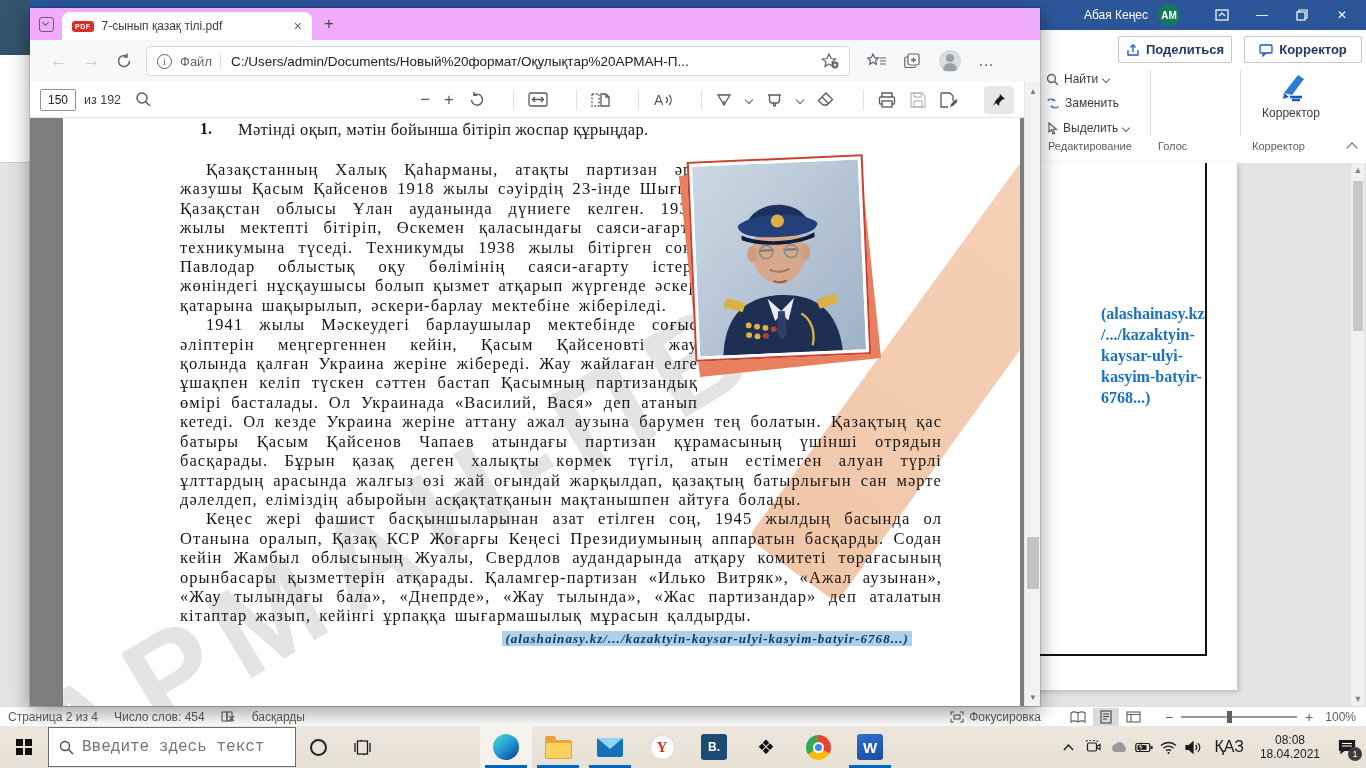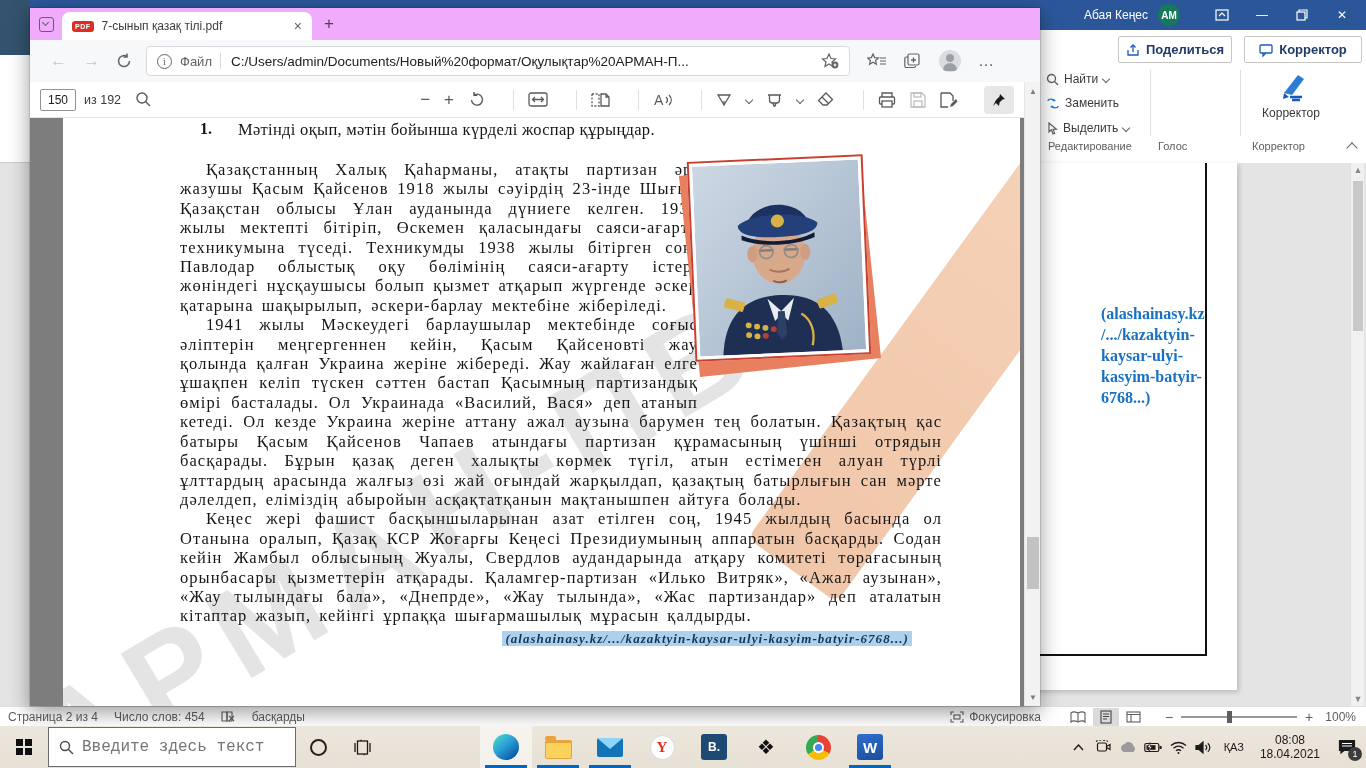--- a/index.html
+++ b/index.html
@@ -110,21 +110,21 @@
   .mail:before{content:"";position:absolute;left:0;top:0;border-left:13px solid transparent;border-right:13px solid transparent;border-top:11px solid #8ed6f8}
   .yandex{width:25px;height:25px;border-radius:50%;background:#fff;border:1px solid #d9d9d9;color:#e52e1f;font-weight:bold;font-family:"Liberation Serif",serif;font-size:15px;display:flex;align-items:center;justify-content:center}
   .bitrix{width:26px;height:26px;border-radius:3px;background:#1d4a73;color:#fff;font-weight:bold;font-size:12px;display:flex;align-items:center;justify-content:center}
   .dropbox{font-size:20px;color:#101010;line-height:1}
   .chrome{width:25px;height:25px;border-radius:50%;background:conic-gradient(#e94335 0 33%,#fbbc05 0 66%,#34a853 0 100%);display:flex;align-items:center;justify-content:center}
   .chrome i{width:11px;height:11px;border-radius:50%;background:#fff;display:flex;align-items:center;justify-content:center}
   .chrome i:before{content:"";width:7px;height:7px;border-radius:50%;background:#4285f4;display:block}
   .wordic{width:26px;height:26px;border-radius:3px;background:linear-gradient(160deg,#2f6fd0,#1a4d9b);color:#fff;font-weight:bold;font-size:15px;display:flex;align-items:center;justify-content:center}
   .tray{margin-left:auto;display:flex;align-items:center;height:42px}
   .tray .t{width:25px;height:42px;display:flex;align-items:center;justify-content:center;color:#1b1b1b}
-  .tray-lang{font-size:11px;color:#1b1b1b;padding:0 8px}
+  .tray-lang{font-size:16px;color:#1b1b1b;padding:0 8px}
   .clock{font-size:12px;color:#1b1b1b;text-align:center;line-height:14px;padding:0 8px}
   .notif{width:38px;height:42px;display:flex;align-items:center;justify-content:center;position:relative}
   .notif .badge{position:absolute;right:4px;bottom:7px;width:14px;height:14px;border-radius:50%;background:#3d3d3d;color:#fff;font-size:9px;display:flex;align-items:center;justify-content:center}
   .left-sliver-top{position:absolute;left:0;top:0;width:30px;height:55px;background:#33536e}
 </style>
 </head>
 <body>
 
 <div class="screen">
 
@@ -434,21 +434,21 @@
       </div>
     </div>
 
     <div class="e-viewer">
       <div class="pdf-page">
         <div class="wm-band"></div>
         <div class="wm-text">АРМАН-ПВ</div>
 
         <div class="instr">
           <b>1.</b>
-          <span>Мәтінді оқып, мәтін бойынша күрделі жоспар құрыңдар.</span>
+          <span>Мәтінді оқып, мәтін бойынша бітіріп жоспар құрыңдар.</span>
         </div>
 
         <div class="body-col">
           <div class="float-spacer"></div>
           <p>Қазақстанның Халық Қаһарманы, атақты партизан әрі жазушы Қасым Қайсенов 1918 жылы сәуірдің 23-інде Шығыс Қазақстан облысы Ұлан ауданында дүниеге келген. 1934 жылы мектепті бітіріп, Өскемен қаласындағы саяси-ағарту техникумына түседі. Техникумды 1938 жылы бітірген соң, Павлодар облыстық оқу бөлімінің саяси-ағарту істері жөніндегі нұсқаушысы болып қызмет атқарып жүргенде әскер қатарына шақырылып, әскери-барлау мектебіне жіберіледі.</p>
           <p>1941 жылы Мәскеудегі барлаушылар мектебінде соғыс әліптерін меңгергеннен кейін, Қасым Қайсеновті жау қолында қалған Украина жеріне жібереді. Жау жайлаған елге ұшақпен келіп түскен сәттен бастап Қасымның партизандық өмірі басталады. Ол Украинада «Василий, Вася» деп атанып кетеді. Ол кезде Украина жеріне аттану ажал аузына барумен тең болатын. Қазақтың қас батыры Қасым Қайсенов Чапаев атындағы партизан құрамасының үшінші отрядын басқарады. Бұрын қазақ деген халықты көрмек түгіл, атын естімеген алуан түрлі ұлттардың арасында жалғыз өзі жай оғындай жарқылдап, қазақтың батырлығын сан мәрте дәлелдеп, еліміздің абыройын асқақтатқанын мақтанышпен айтуға болады.</p>
           <p>Кеңес жері фашист басқыншыларынан азат етілген соң, 1945 жылдың басында ол Отанына оралып, Қазақ КСР Жоғарғы Кеңесі Президиумының аппаратын басқарды. Содан кейін Жамбыл облысының Жуалы, Свердлов аудандарында атқару комитеті төрағасының орынбасары қызметтерін атқарады. Қаламгер-партизан «Илько Витряк», «Ажал аузынан», «Жау тылындағы бала», «Днепрде», «Жау тылында», «Жас партизандар» деп аталатын кітаптар жазып, кейінгі ұрпаққа шығармашылық мұрасын қалдырды.</p>
           <div class="citation"><span>(alashainasy.kz/.../kazaktyin-kaysar-ulyi-kasyim-batyir-6768...)</span></div>
         </div>
 

